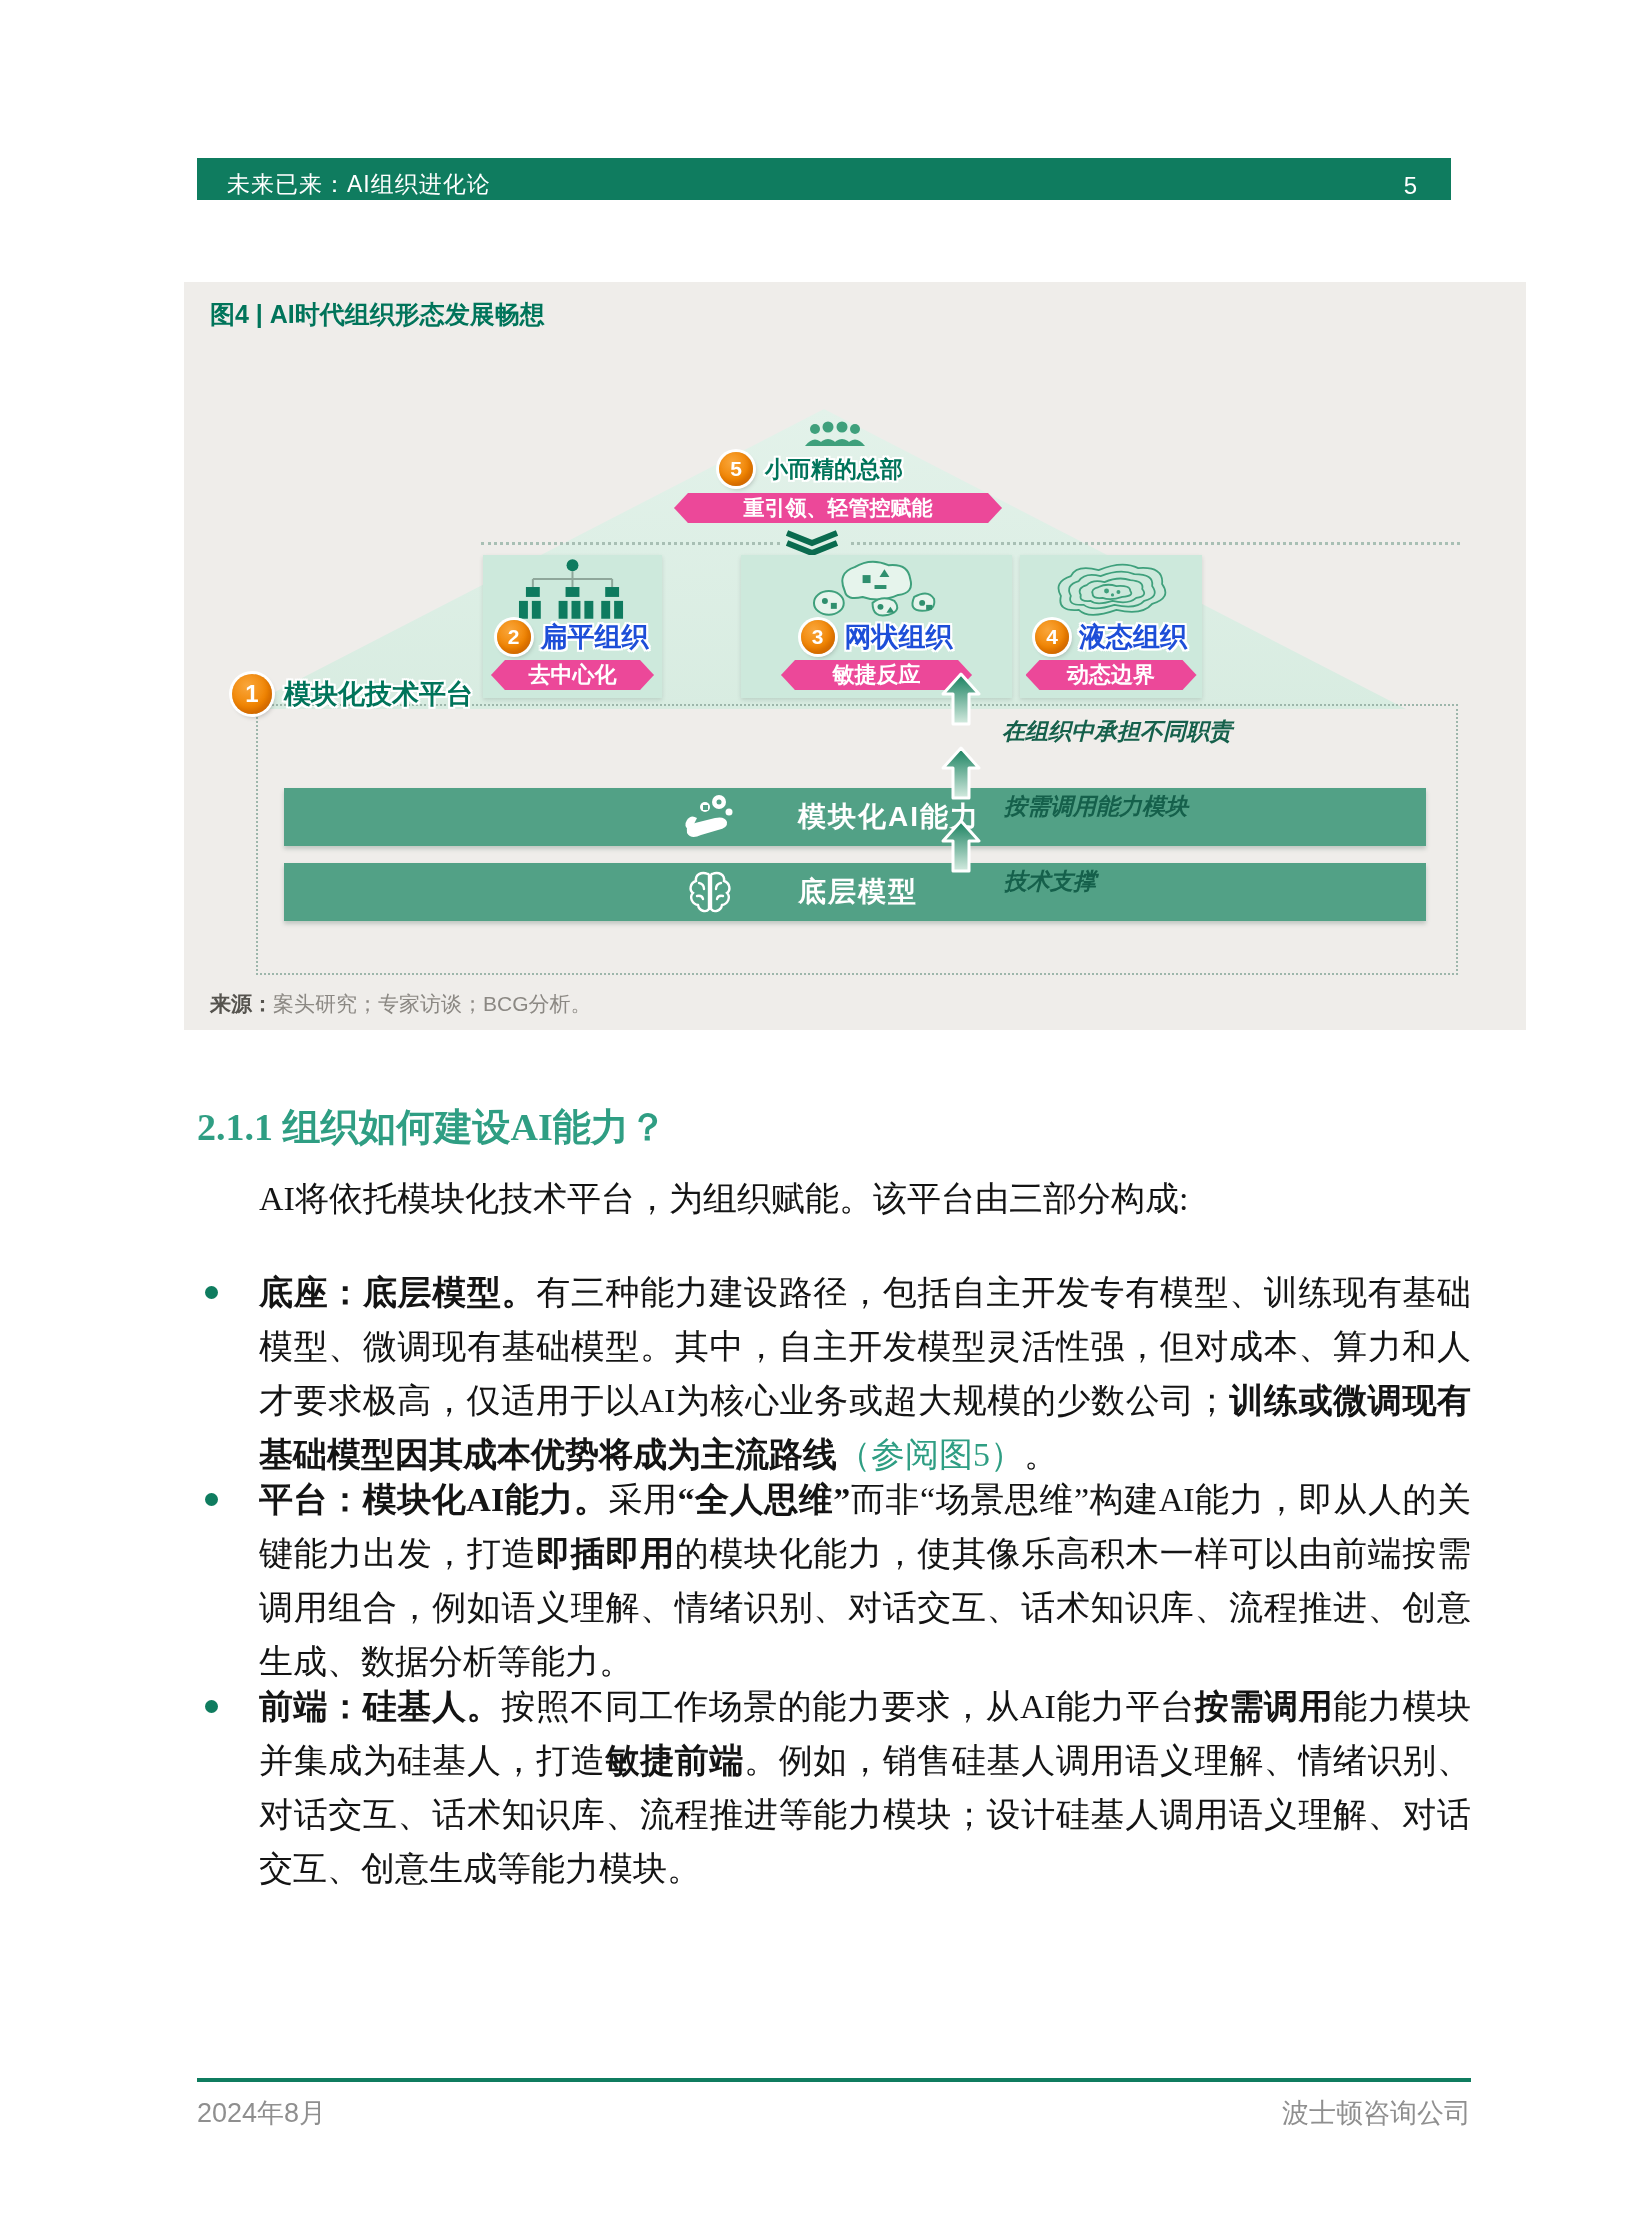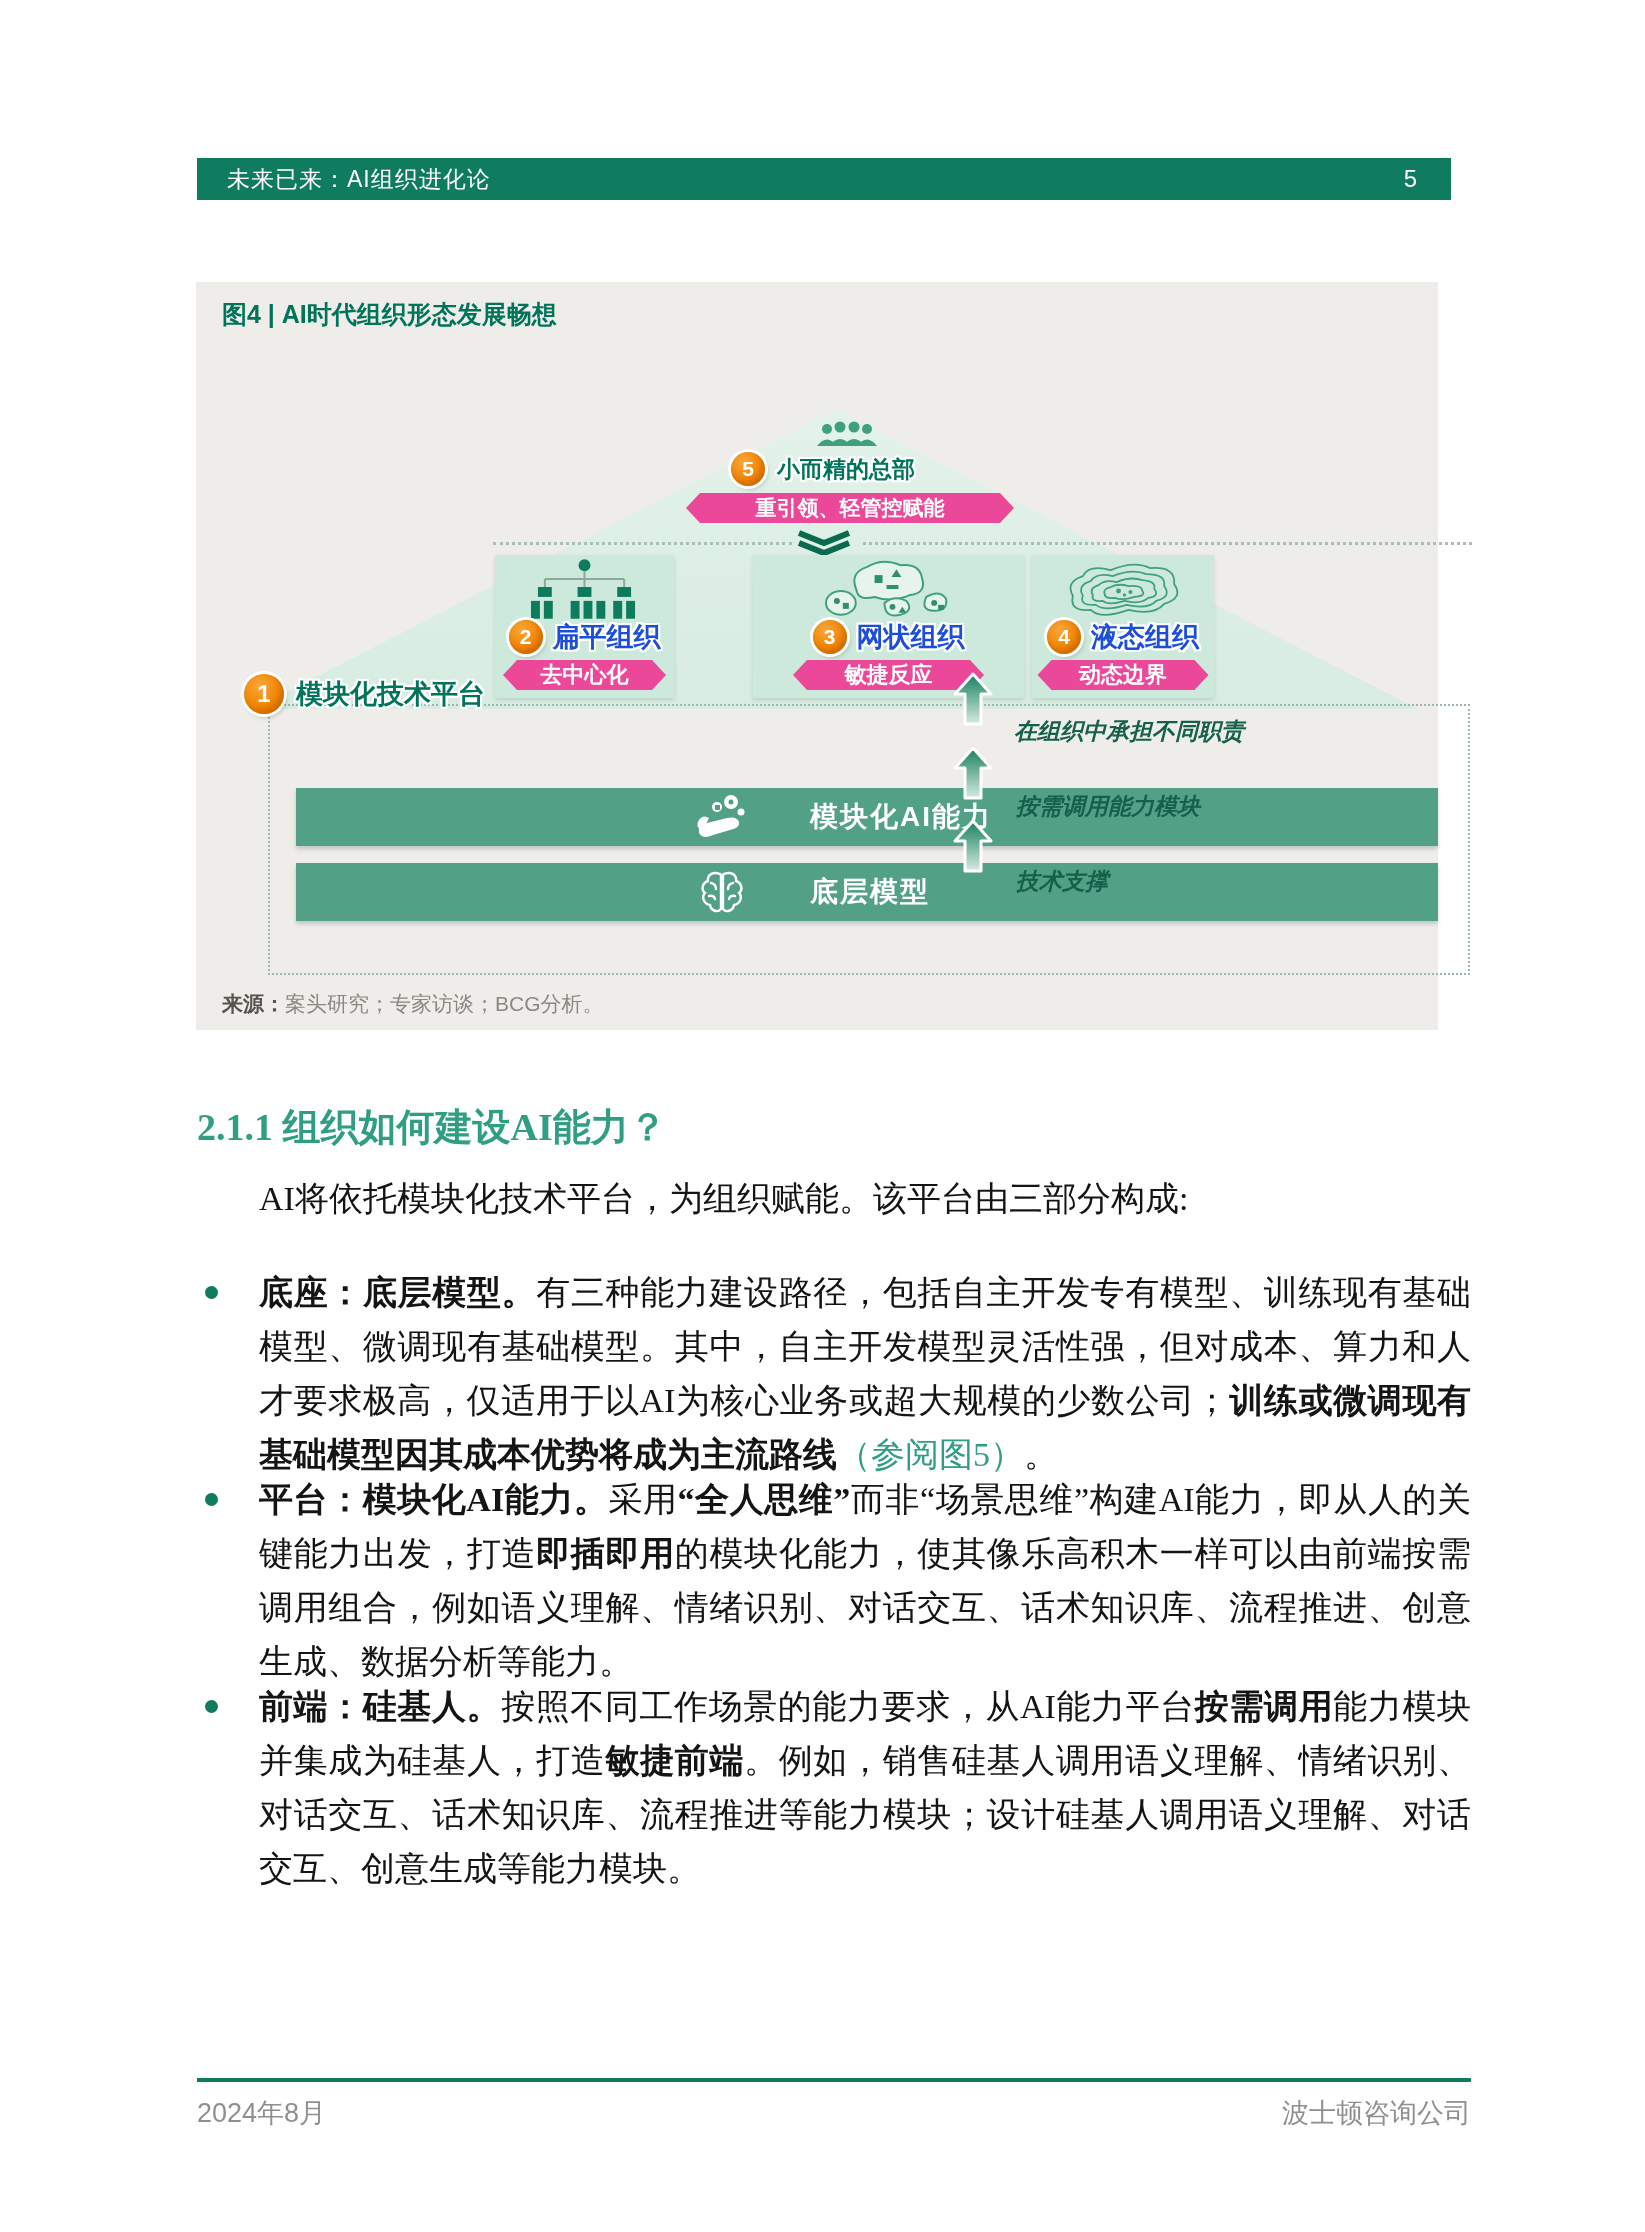--- a/index.html
+++ b/index.html
@@ -6,29 +6,29 @@
   * { margin:0; padding:0; box-sizing:border-box; }
   html,body { background:#ffffff; }
   .page {
     position:relative; width:1646px; height:2233px; background:#ffffff;
     font-family:"Liberation Sans","DejaVu Sans",sans-serif; overflow:hidden; margin:0 auto;
   }
 
   
   .header-bar {
     position:absolute; left:197px; top:158px; width:1254px; height:42px;
-    background:#0F7C5F; color:#fff; display:flex; align-items:center;
+    background:#0F7C5F; color:#fff; display:flex; align-items:flex-end;
     justify-content:space-between; padding:0 34px 0 30px;
   }
   .header-title { font-size:23px; letter-spacing:1px; }
   .page-number  { font-size:24px; }
 
   
   .figure-box {
-    position:absolute; left:196px; top:282px; width:1242px; height:748px;
+    position:absolute; left:184px; top:282px; width:1342px; height:748px;
     background:#EFEDEA;
   }
   .fig-title {
     position:absolute; left:26px; top:16px; font-size:25px; font-weight:700;
     color:#00745A;
   }
   .halo { text-shadow:-2px -2px 0 #fff,2px -2px 0 #fff,-2px 2px 0 #fff,2px 2px 0 #fff,0 2px 0 #fff,0 -2px 0 #fff,2px 0 0 #fff,-2px 0 0 #fff; }
 
   .triangle {
     position:absolute; left:58px; top:127px; width:1164px; height:300px;

